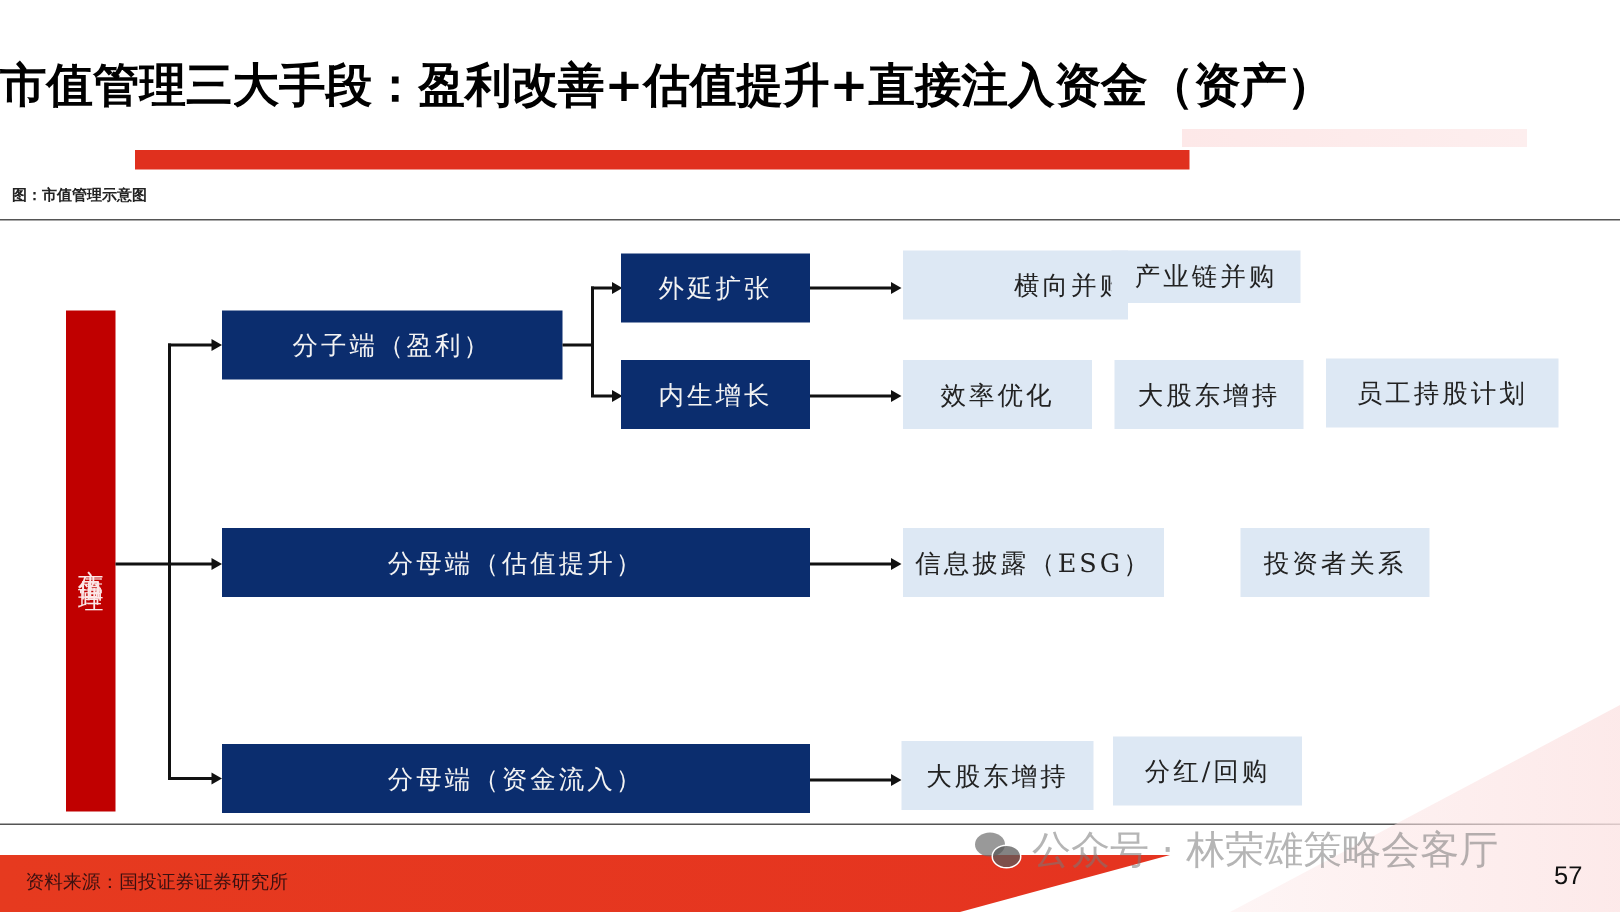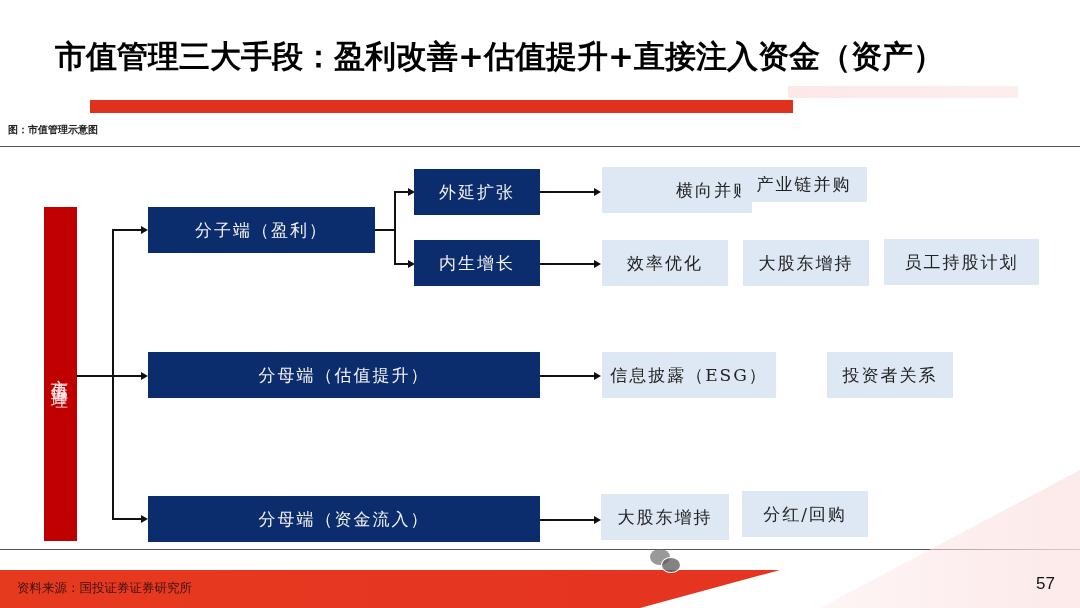--- a/index.html
+++ b/index.html
@@ -2,23 +2,23 @@
 <html><head>
   <meta charset="utf-8">
   <style>
     html, body { margin: 0; padding: 0; }
     body {
       width: 1080px; height: 608px; position: relative; overflow: hidden;
       background: #ffffff;
       font-family: "DejaVu Serif", "Liberation Serif", serif;
     }
     .title {
-      position: absolute; left: 0; top: 36px; width: 904px; text-align: right;
+      position: absolute; left: 0; top: 36px; width: 904px; text-align: left;
       font-family: "DejaVu Sans", "Liberation Sans", sans-serif;
-      font-weight: bold; font-size: 31px; color: #000; letter-spacing: 0px; margin-left: 40px;
+      font-weight: bold; font-size: 31px; color: #000; letter-spacing: 0px;
     }
     .title-bar-red {
       position: absolute; left: 90px; top: 100px; width: 703px; height: 13px;
       background: #e0301e;
     }
     .title-bar-pink {
       position: absolute; left: 788px; top: 86px; width: 230px; height: 12px;
       background: linear-gradient(to right, #fde8e8, #fdeeee);
     }
     .caption {
@@ -172,14 +172,15 @@
 <div class="rule-bottom"></div>
 
 <div class="footer-pink"></div>
 <div class="footer-red"></div>
 <div class="source">资料来源：国投证券证券研究所</div>
 <div class="watermark">
   <div class="wm-icon">
       <div class="b1"></div>
       <div class="b2"></div>
     </div>
+  <span>公众号 · 林荣雄策略会客厅</span>
 </div>
 <div class="page-num">57</div>
 
 </body></html>

